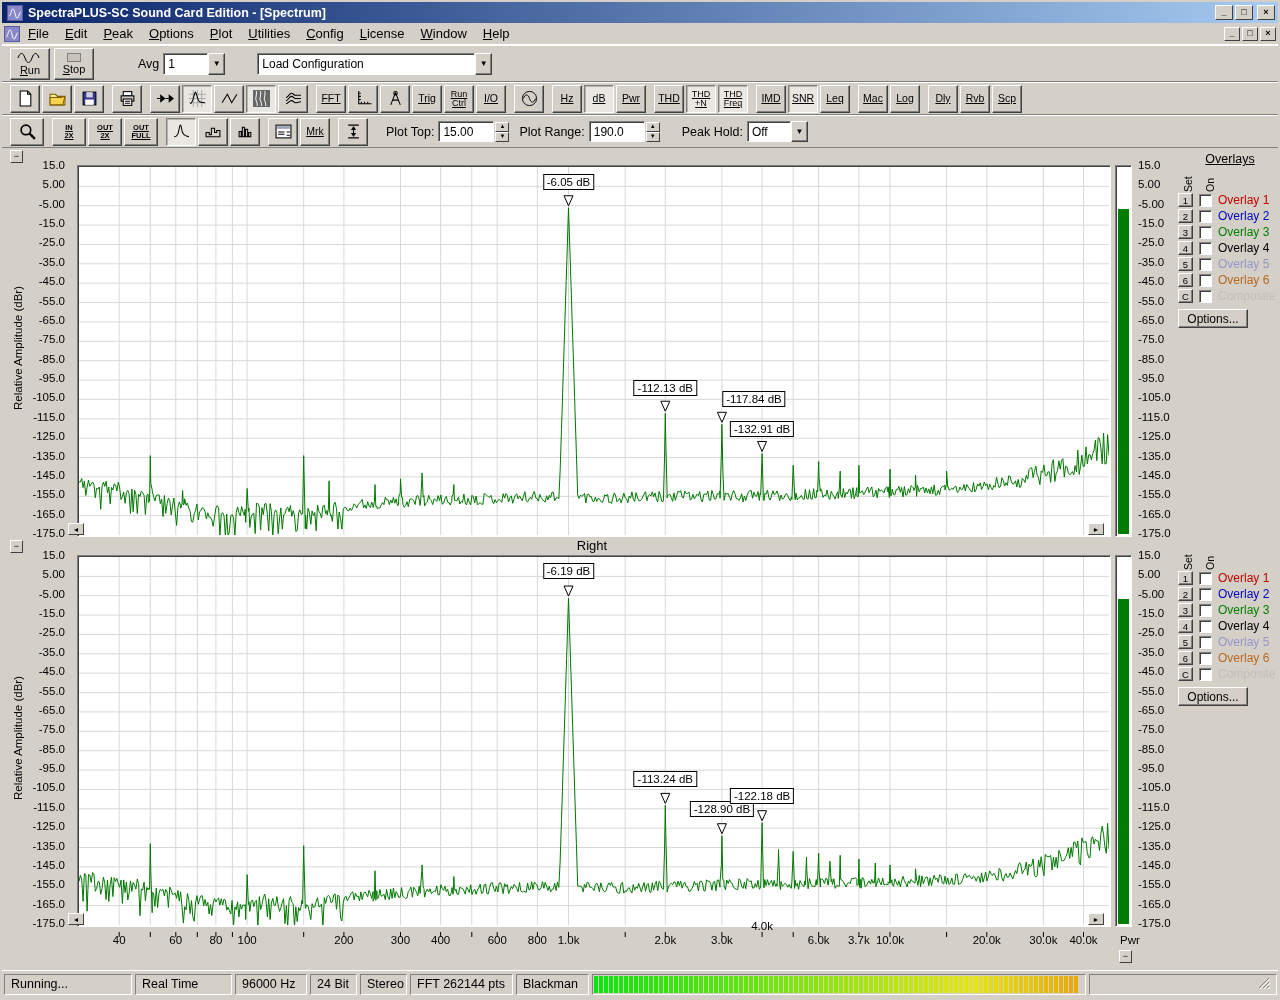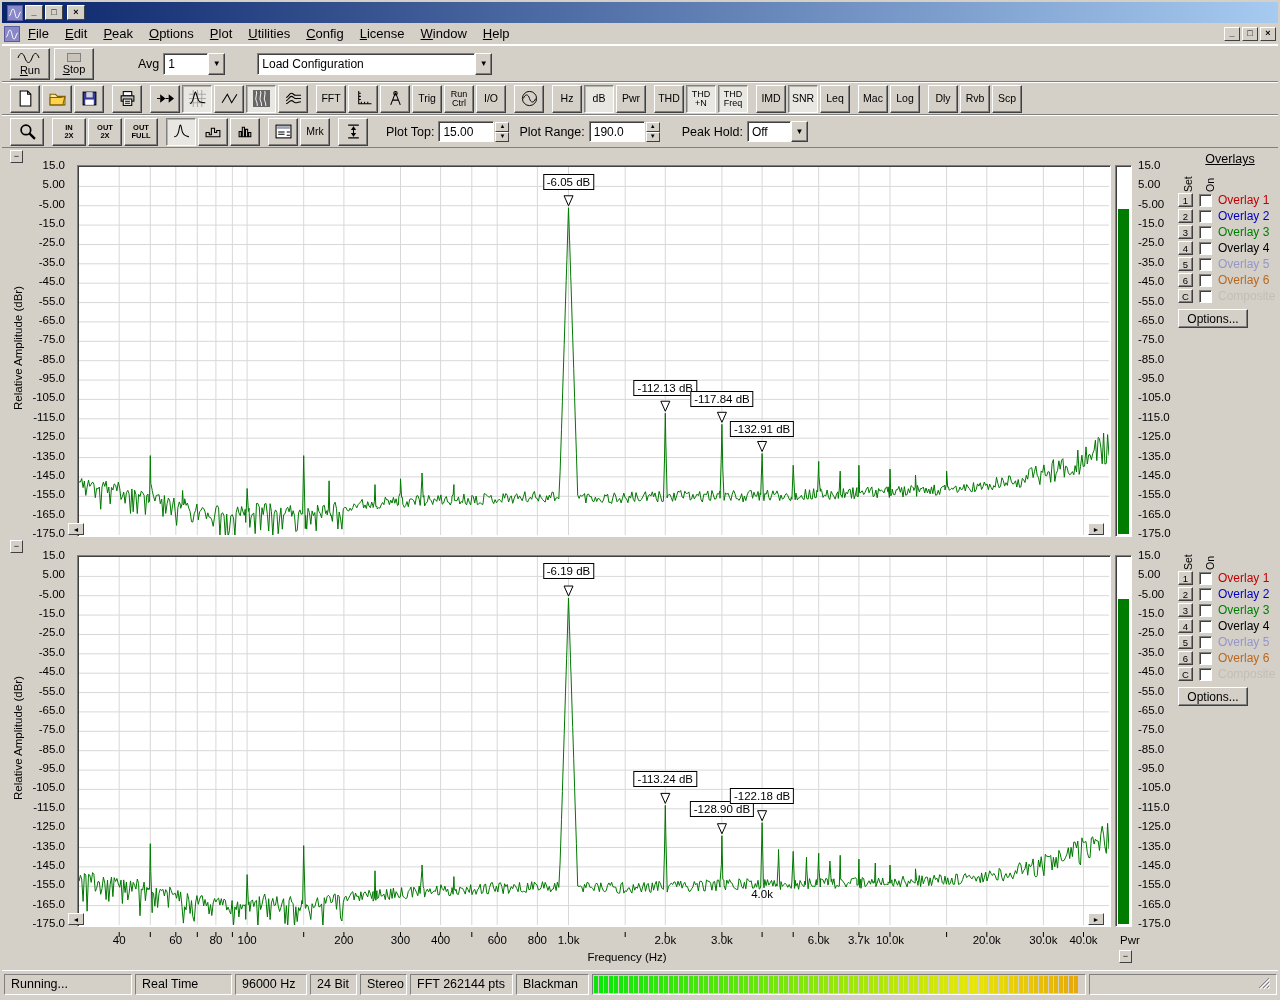--- a/index.html
+++ b/index.html
@@ -17,21 +17,21 @@
 .appicon{width:16px;height:16px;margin-left:2px;display:inline-block;}
 
 .tb{position:absolute;left:2px;right:2px;background:#d4d0c8;display:flex;align-items:center;border-top:1px solid #fff;border-bottom:1px solid #808080;}
 #tb1{top:45px;height:37px;}
 #tb2{top:82px;height:33px;}
 #tb3{top:115px;height:33px;}
 .tbgroup{display:flex;gap:2px;margin-right:8px;align-items:center;}
 .tbtn{background:#d4d0c8;border:1px solid;border-color:#fff #404040 #404040 #fff;box-shadow:inset -1px -1px 0 #808080;display:flex;flex-direction:column;align-items:center;justify-content:center;width:30px;height:28px;font-size:10.5px;color:#000;padding:0;cursor:default;}
 .tbtn.pressed{border-color:#808080 #fff #fff #808080;box-shadow:inset 1px 1px 0 #b8b4ac;background:#e9e7e1;}
 .tbtn .ticon svg{width:17px;height:17px;display:block;}
-.tlabel{line-height:11px;}
+.tlabel{line-height:11px;text-decoration:underline;}
 .tlabel.two{font-size:9px;line-height:9px;}
 .tlabel.small{font-size:7.5px;line-height:8px;font-weight:bold;}
 .bigbtn{width:40px;height:32px;background:#d4d0c8;border:1px solid;border-color:#fff #404040 #404040 #fff;box-shadow:inset -1px -1px 0 #808080;display:flex;flex-direction:column;align-items:center;justify-content:center;font-size:11px;margin-right:4px;}
 .bigbtn svg{width:26px;height:12px;}
 .stopicon{width:14px;height:9px;background:#c8c4bc;border:1px solid #808080;margin-bottom:1px;}
 .fieldlabel{font-size:12.5px;margin:0 4px 0 10px;}
 .combo{display:flex;align-items:center;}
 .combo .cval{background:#fff;border:1px solid;border-color:#808080 #fff #fff #808080;box-shadow:inset 1px 1px 0 #404040;height:22px;font-size:12px;padding:3px 4px;white-space:nowrap;overflow:hidden;}
 .combo .cbtn{width:17px;height:22px;background:#d4d0c8;border:1px solid;border-color:#fff #404040 #404040 #fff;box-shadow:inset -1px -1px 0 #808080;font-size:8px;display:flex;align-items:center;justify-content:center;}
 .spin{display:flex;align-items:center;}
@@ -80,20 +80,21 @@
 </head>
 <body>
 
 <div class="win">
   <div class="titlebar">
     <span class="appicon"><svg viewBox="0 0 16 16">
           <rect width="16" height="16" fill="#5a5aa0"></rect>
           <rect x="1" y="1" width="14" height="14" fill="#8888c8"></rect>
           <path d="M2 11c2 0 2-7 4-7s2 9 4 9 2-6 4-6" stroke="#fff" fill="none"></path>
         </svg></span>
+    <span class="title">SpectraPLUS-SC Sound Card Edition - [Spectrum]</span>
     <button class="winbtn">_</button>
     <button class="winbtn">□</button>
     <button class="winbtn" style="margin-left:4px">×</button>
   </div>
   <div class="menubar">
     <span class="appicon"><svg viewBox="0 0 16 16">
           <rect width="16" height="16" fill="#5a5aa0"></rect>
           <rect x="1" y="1" width="14" height="14" fill="#8888c8"></rect>
           <path d="M2 11c2 0 2-7 4-7s2 9 4 9 2-6 4-6" stroke="#fff" fill="none"></path>
         </svg></span>
@@ -594,31 +595,32 @@
             <line x1="0" y1="329.3" x2="1030" y2="329.3" stroke="#d8d8d8"></line>
             <line x1="0" y1="348.6" x2="1030" y2="348.6" stroke="#d8d8d8"></line>
             <path d="M0.0 314.9L1.4 315.0L2.7 311.5L4.1 320.6L5.4 314.0L6.8 328.4L8.1 320.2L9.5 313.2L10.8 319.3L12.2 317.2L13.6 315.0L14.9 317.1L16.3 330.7L17.6 321.4L19.0 321.9L20.3 320.0L21.7 342.2L23.0 319.9L24.4 315.1L25.8 319.4L27.1 314.2L28.5 325.9L29.8 320.0L31.2 336.9L32.5 320.4L33.9 323.0L35.2 316.9L36.6 318.1L37.9 323.9L39.3 315.1L40.7 321.0L42.0 332.5L43.4 329.7L44.7 325.1L46.1 336.3L47.4 325.6L48.8 323.4L50.1 326.9L51.5 346.5L52.9 322.0L54.2 344.7L55.6 323.2L56.9 327.4L58.3 346.6L59.6 327.4L61.0 329.5L62.3 324.1L63.7 325.7L65.1 328.4L66.4 347.5L67.8 328.2L69.1 327.2L69.4 335.6L70.5 334.3L71.3 288.6L71.8 316.4L73.2 322.9L73.2 323.6L74.5 329.3L75.9 334.0L77.3 328.3L78.6 328.2L80.0 327.6L81.3 336.7L82.7 332.1L84.0 349.5L85.4 328.5L86.7 346.4L88.1 336.6L89.4 331.1L90.8 333.9L92.2 347.9L93.5 338.8L94.9 331.0L96.2 344.7L97.6 358.4L98.9 340.5L100.3 334.9L101.6 338.4L101.7 341.3L103.0 337.0L103.6 323.5L104.4 338.0L105.5 336.4L105.7 331.8L107.1 338.3L108.4 336.0L109.8 341.1L111.1 344.6L112.5 354.7L113.8 355.1L115.2 346.7L116.6 343.4L117.9 337.1L119.3 352.9L120.6 344.6L122.0 343.3L123.3 340.6L124.7 341.4L126.0 344.6L127.4 351.8L128.8 345.8L130.1 350.0L131.5 350.5L132.8 352.9L134.2 359.3L135.5 350.2L136.9 340.9L138.2 338.6L139.6 340.8L140.9 369.2L142.3 346.8L143.7 345.8L145.0 348.9L146.4 369.9L147.7 347.1L149.1 369.9L150.4 363.8L151.8 349.1L153.1 347.6L154.5 350.8L155.9 368.4L157.2 345.6L158.6 339.9L159.9 345.9L161.3 348.7L162.6 339.5L164.0 344.9L165.3 348.3L166.2 342.3L166.7 355.4L168.1 323.3L168.1 321.5L169.4 344.4L170.0 341.1L170.8 360.4L172.1 350.0L173.5 347.0L174.8 346.1L176.2 366.6L177.5 336.4L178.9 336.6L180.3 340.0L181.6 363.1L183.0 340.7L184.3 347.6L185.7 337.0L187.0 336.5L188.4 347.6L189.7 364.0L191.1 336.7L192.4 344.4L193.8 368.7L195.2 346.6L196.5 342.9L197.9 345.6L199.2 366.7L200.6 351.1L201.9 340.9L203.3 362.2L204.6 347.8L206.0 346.8L207.4 341.7L208.7 340.3L210.1 344.8L211.4 338.5L212.8 349.4L214.1 343.7L215.5 348.4L216.8 364.5L218.2 363.5L219.6 345.9L220.9 342.9L222.3 347.5L222.8 346.6L223.6 346.8L224.7 288.6L225.0 303.9L226.3 361.6L226.6 348.5L227.7 362.1L229.0 341.3L230.4 345.4L231.8 357.3L233.1 343.9L234.5 348.6L235.8 345.5L237.2 363.8L238.5 338.0L239.9 344.3L241.2 346.4L242.6 350.9L243.9 339.1L245.3 338.3L246.7 346.6L248.0 343.6L248.2 347.9L249.4 341.9L250.1 313.8L250.7 345.1L252.1 349.0L252.1 348.2L253.4 354.4L254.8 337.7L256.1 335.2L257.5 341.7L258.9 362.0L260.2 345.0L261.6 351.9L262.9 362.2L264.3 341.8L265.6 340.6L267.0 340.5L268.3 343.4L269.7 344.0L271.1 341.2L272.4 343.4L273.8 340.6L275.1 336.8L276.5 338.4L277.8 340.8L279.2 337.5L280.5 336.2L281.9 334.5L283.2 332.4L284.6 340.9L286.0 337.9L287.3 341.5L288.7 334.7L290.0 339.0L291.4 340.7L292.7 335.0L294.1 339.3L294.1 340.5L295.4 334.6L296.0 317.6L296.8 339.4L297.9 339.3L298.2 341.9L299.5 340.8L300.9 341.1L302.2 337.9L303.6 335.5L304.9 337.7L306.3 330.1L307.6 332.9L309.0 332.8L310.4 337.7L311.7 333.1L313.1 336.0L314.4 330.4L315.8 336.2L317.1 331.8L318.5 338.6L319.5 337.8L319.8 329.7L321.2 326.1L321.5 311.8L322.6 330.4L323.4 330.3L323.9 337.4L325.3 340.4L326.6 338.6L328.0 334.6L329.3 339.7L330.7 332.3L332.0 331.9L333.4 332.2L334.8 333.9L336.1 337.5L337.5 329.1L338.8 328.6L340.2 332.2L341.1 338.4L341.5 335.9L342.9 311.5L343.0 306.0L344.2 330.2L344.9 328.6L345.6 338.9L346.9 336.3L348.3 334.9L349.7 328.4L351.0 332.4L352.4 333.9L353.7 337.5L355.1 331.8L356.4 332.6L357.8 334.4L359.1 328.6L360.5 333.6L361.9 327.9L363.2 337.2L364.6 336.1L365.9 331.8L367.3 329.5L368.6 335.0L370.0 335.5L371.3 338.0L372.7 334.6L373.0 328.9L374.1 328.1L374.9 317.6L375.4 333.4L376.8 333.4L376.9 333.8L378.1 333.6L379.5 329.9L380.8 337.0L382.2 334.5L383.5 335.5L384.9 327.1L386.3 336.2L387.6 337.9L389.0 331.3L390.3 335.3L391.7 337.9L393.0 328.3L394.4 329.8L395.7 336.0L397.1 329.0L398.4 337.6L399.8 336.8L401.2 335.5L402.5 337.1L403.9 337.4L405.2 326.6L406.6 327.3L407.9 328.3L409.3 329.8L410.6 330.3L412.0 328.3L413.4 334.1L414.7 336.6L416.1 332.6L417.4 335.7L418.8 333.8L420.1 332.2L421.5 333.6L422.8 335.3L424.2 326.7L425.6 331.2L426.9 326.5L428.3 328.3L429.6 335.0L431.0 330.6L432.3 328.8L433.7 336.3L435.0 331.9L436.4 328.2L437.8 326.8L439.1 331.9L440.5 328.9L441.8 331.1L443.2 333.7L444.5 329.5L445.9 324.7L447.2 333.6L448.6 335.1L449.9 332.1L451.3 330.2L452.7 332.3L454.0 327.0L455.4 324.4L456.7 330.8L458.1 331.4L459.4 334.2L460.8 327.5L462.1 330.4L463.5 332.5L464.9 334.0L466.2 335.1L467.6 328.8L468.9 333.0L470.3 328.2L471.6 330.9L473.0 325.2L474.3 325.3L475.7 333.8L477.1 331.0L478.4 330.5L479.8 332.0L481.1 304.8L482.5 262.4L483.4 234.4L483.8 219.9L485.2 177.4L485.3 174.0L486.5 135.0L487.2 113.6L487.6 101.2L487.9 92.5L489.2 50.1L489.5 40.8L490.6 73.9L491.5 101.2L491.7 109.6L492.0 116.4L493.3 158.9L493.7 170.1L494.7 201.3L495.6 230.5L496.0 243.8L497.4 286.3L498.7 328.1L500.1 331.4L501.4 328.2L502.8 329.2L504.2 328.4L505.5 326.5L506.9 336.0L508.2 327.5L509.6 327.1L510.9 329.8L512.3 329.5L513.6 334.1L515.0 334.5L516.4 330.1L517.7 334.5L519.1 331.3L520.4 331.8L521.8 334.2L523.1 335.5L524.5 332.9L525.8 327.7L527.2 329.1L528.6 327.1L529.9 335.4L531.3 335.0L532.6 336.5L534.0 330.2L535.3 325.9L536.7 329.0L538.0 334.8L539.4 333.2L540.7 331.4L542.1 335.8L543.5 331.2L544.8 326.1L546.2 330.9L547.5 331.7L548.9 335.7L550.2 329.0L551.6 331.1L552.9 324.9L554.3 332.4L555.7 334.5L557.0 325.6L558.4 330.1L559.7 333.6L561.1 333.9L562.4 332.6L563.8 329.8L565.1 327.2L566.5 324.7L567.9 333.7L569.2 329.2L570.6 327.4L571.9 329.1L573.3 324.8L574.6 329.8L576.0 325.9L577.3 331.7L578.7 335.0L580.1 324.4L581.4 328.3L582.8 334.3L584.1 334.5L584.4 333.9L585.5 291.9L586.3 246.2L586.8 274.1L588.2 330.9L588.2 328.9L589.5 328.0L590.9 327.4L592.3 330.6L593.6 334.3L595.0 325.9L596.3 333.4L597.7 328.7L599.0 324.2L600.4 325.1L601.7 323.5L603.1 329.9L604.4 331.1L605.8 324.2L607.2 326.5L608.5 326.4L609.9 324.9L611.2 333.0L612.6 332.0L613.9 327.3L615.3 331.9L616.6 329.7L618.0 327.2L619.4 328.7L620.7 324.5L622.1 332.7L623.4 335.0L624.8 327.3L626.1 327.2L627.5 327.6L628.8 324.0L630.2 332.9L631.6 333.4L632.9 323.5L634.3 327.6L635.6 332.1L637.0 331.7L638.3 326.7L639.7 327.1L641.0 324.0L641.0 331.3L642.4 285.9L642.9 257.3L643.8 302.2L644.9 328.3L645.1 333.4L646.5 326.0L647.8 327.2L649.2 326.3L650.5 330.4L651.9 333.4L653.2 327.1L654.6 323.5L655.9 326.4L657.3 331.7L658.7 331.7L660.0 333.4L661.4 330.9L662.7 326.7L664.1 335.0L665.4 329.0L666.8 333.6L668.1 328.2L669.5 324.8L670.9 323.7L672.2 323.5L673.6 331.3L674.9 325.2L676.3 328.9L677.6 329.3L679.0 324.5L680.3 333.4L681.2 326.0L681.7 327.7L683.1 288.2L683.1 286.5L684.4 332.5L685.0 333.7L685.8 326.5L687.1 327.3L688.5 323.0L689.8 330.5L691.2 333.1L692.5 328.9L693.9 323.8L695.2 327.7L696.6 326.9L698.0 323.9L699.3 327.7L700.7 333.6L702.0 328.0L703.4 332.1L704.7 331.5L706.1 328.1L707.4 326.5L708.8 328.7L710.2 332.0L711.5 333.8L712.3 330.2L712.9 332.3L714.2 299.0L714.2 298.3L715.6 326.9L716.2 332.8L716.9 326.1L718.3 332.9L719.6 330.9L721.0 330.6L722.4 328.3L723.7 331.6L725.1 332.6L726.4 322.4L727.8 331.5L729.1 332.1L730.5 322.8L731.8 331.7L733.2 332.1L734.6 321.7L735.9 330.8L737.3 330.5L737.8 323.4L738.6 325.0L739.7 294.4L740.0 309.7L741.3 324.3L741.6 321.7L742.7 323.7L744.0 330.4L745.4 328.2L746.8 328.9L748.1 323.0L749.5 330.4L750.8 332.5L752.2 324.4L753.5 327.1L754.9 329.6L756.2 332.1L757.6 326.9L758.9 324.8L759.3 331.4L760.3 322.1L761.2 304.1L761.7 328.2L763.0 328.8L763.1 330.5L764.4 321.6L765.7 330.6L767.1 325.3L768.4 326.9L769.8 322.7L771.1 322.2L772.5 331.3L773.9 320.6L775.2 331.8L776.6 327.0L777.9 320.6L777.9 329.1L779.3 329.6L779.9 298.3L780.6 325.8L781.8 325.6L782.0 325.0L783.3 323.8L784.7 327.6L786.1 325.3L787.4 322.1L788.8 320.0L790.1 325.8L791.5 322.1L792.8 319.9L794.2 329.7L795.5 328.7L796.9 323.0L798.2 330.8L799.6 321.5L801.0 324.1L802.3 323.1L803.7 324.1L805.0 325.9L806.4 321.1L807.7 320.0L809.1 325.2L809.1 319.8L810.4 330.5L811.0 302.1L811.8 328.9L812.9 326.2L813.2 322.2L814.5 327.5L815.9 327.8L817.2 322.7L818.6 322.7L819.9 319.4L821.3 325.3L822.6 320.5L824.0 330.0L825.4 319.6L826.7 328.2L828.1 327.5L829.4 321.7L830.8 325.8L832.1 318.6L833.5 319.9L834.5 320.9L834.8 323.5L836.2 320.2L836.5 308.0L837.6 329.4L838.4 318.4L838.9 320.1L840.3 324.9L841.6 321.5L843.0 321.5L844.3 320.0L845.7 326.0L847.0 321.0L848.4 325.8L849.8 322.1L851.1 326.9L852.5 319.9L853.8 326.7L855.2 317.9L856.5 328.2L857.9 327.9L859.2 323.3L860.6 327.5L861.9 321.2L863.3 319.7L864.7 319.4L865.7 318.0L866.0 323.0L867.4 317.4L867.6 304.1L868.7 320.2L869.5 320.1L870.1 323.2L871.4 322.5L872.8 321.2L874.1 322.4L875.5 320.0L876.9 319.0L878.2 325.4L879.6 324.3L880.9 320.0L882.3 322.6L883.6 322.2L885.0 317.5L886.3 323.9L887.7 317.5L889.1 320.0L890.4 321.6L891.8 324.3L893.1 324.9L894.5 315.5L895.8 324.8L897.2 322.6L898.5 316.9L899.9 319.1L901.3 315.8L902.6 322.5L904.0 319.6L905.3 315.0L906.7 318.5L908.0 316.9L909.4 322.7L910.7 317.1L912.1 320.5L913.4 322.9L914.8 318.6L916.2 320.2L917.5 310.3L918.9 316.7L920.2 320.8L921.6 319.0L922.9 310.8L924.3 313.4L925.6 319.1L927.0 315.7L928.4 318.4L929.7 308.9L931.1 309.2L932.4 314.8L933.8 317.1L935.1 316.5L936.5 313.8L937.8 320.0L939.2 312.5L940.6 320.4L941.9 319.8L943.3 311.3L944.6 312.8L946.0 315.5L947.3 308.3L948.7 312.2L950.0 302.6L951.4 301.1L952.8 300.8L954.1 310.6L955.5 304.5L956.8 299.0L958.2 308.2L959.5 310.7L960.9 317.6L962.2 303.9L963.6 305.4L964.9 297.9L966.3 308.5L967.7 308.8L969.0 304.7L970.4 305.1L971.7 315.3L973.1 296.4L974.4 292.6L975.8 314.5L977.1 306.7L978.5 303.6L979.9 293.8L981.2 302.2L982.6 293.2L983.9 291.7L985.3 310.2L986.6 299.1L988.0 300.1L989.3 305.8L990.7 307.8L992.1 306.7L993.4 304.6L994.8 307.8L996.1 298.6L997.5 305.0L998.8 283.1L1000.2 307.4L1001.5 299.7L1002.9 288.2L1004.2 299.6L1005.6 299.1L1007.0 279.9L1008.3 297.0L1009.7 287.9L1011.0 287.6L1012.4 292.7L1013.7 286.6L1015.1 283.2L1016.4 273.2L1017.8 293.6L1019.2 270.4L1020.5 271.7L1021.9 280.9L1023.2 296.8L1024.6 266.1L1025.9 297.1L1027.3 296.4L1028.6 267.6L1030.0 288.5" fill="none" stroke="#007800" stroke-width="1"></path>
             <polygon points="489.5463079190154,38.770526315789475 485.0463079190154,28.770526315789475 494.0463079190154,28.770526315789475" fill="#fff" stroke="#000"></polygon>
             <polygon points="586.3157476442058,244.23073684210527 581.8157476442058,234.23073684210527 590.8157476442058,234.23073684210527" fill="#fff" stroke="#000"></polygon>
             <polygon points="642.9222410992384,255.2901052631579 638.4222410992384,245.2901052631579 647.4222410992384,245.2901052631579" fill="#fff" stroke="#000"></polygon>
             <polygon points="683.0851873693962,284.4783157894737 678.5851873693962,274.4783157894737 687.5851873693962,274.4783157894737" fill="#fff" stroke="#000"></polygon>
           </svg>
           <div class="peaklabel" style="left:490.5463079190154px;top:8px">-6.05 dB</div>
           <div class="peaklabel" style="left:587.3157476442058px;top:214px">-112.13 dB</div>
-          <div class="peaklabel" style="left:644px;top:225px">-117.84 dB</div>
+          <div class="peaklabel" style="left:676px;top:225px">-117.84 dB</div>
           <div class="peaklabel" style="left:684.0851873693962px;top:255px">-132.91 dB</div>
         </div>
         <button class="scrollarrow" style="left:66px;top:375px">◄</button>
         <button class="scrollarrow" style="left:1086px;top:375px">►</button>
         <div class="meter" style="left:1113px;top:17px;height:372px">
           <div class="meterfill" style="top:43px"></div>
         </div>
       </div>
       <div class="plotblock" style="top:390px;height:390px">
         <div class="collapsebox" style="left:8px;top:2px">−</div>
+        <div class="plottitle" style="top:0px">Right</div>
         <div class="rot" style="left:-168px;top:194px;width:368px">Relative Amplitude (dBr)</div>
         <div class="ylab left" style="left:0;top:11px;width:66px;padding-right:3px">15.0</div>
         <div class="ylab" style="left:1136px;top:11px;width:58px">15.0</div>
         <div class="ylab left" style="left:0;top:30.368421052631575px;width:66px;padding-right:3px">5.00</div>
         <div class="ylab" style="left:1136px;top:30.368421052631575px;width:58px">5.00</div>
         <div class="ylab left" style="left:0;top:49.73684210526316px;width:66px;padding-right:3px">-5.00</div>
         <div class="ylab" style="left:1136px;top:49.73684210526316px;width:58px">-5.00</div>
         <div class="ylab left" style="left:0;top:69.10526315789474px;width:66px;padding-right:3px">-15.0</div>
         <div class="ylab" style="left:1136px;top:69.10526315789474px;width:58px">-15.0</div>
         <div class="ylab left" style="left:0;top:88.47368421052632px;width:66px;padding-right:3px">-25.0</div>
@@ -751,28 +753,27 @@
       <div class="xticklab" style="left:213.93238599534823px;top:786px">80</div>
       <div class="xticklab" style="left:245.0851873693962px;top:786px">100</div>
       <div class="xticklab" style="left:341.85462709458665px;top:786px">200</div>
       <div class="xticklab" style="left:398.46112054961924px;top:786px">300</div>
       <div class="xticklab" style="left:438.62406681977706px;top:786px">400</div>
       <div class="xticklab" style="left:495.2305602748095px;top:786px">600</div>
       <div class="xticklab" style="left:535.3935065449675px;top:786px">800</div>
       <div class="xticklab" style="left:566.5463079190154px;top:786px">1.0k</div>
       <div class="xticklab" style="left:663.3157476442058px;top:786px">2.0k</div>
       <div class="xticklab" style="left:719.9222410992384px;top:786px">3.0k</div>
-      <div class="xticklab" style="left:760.0851873693962px;top:740px">4.0k</div>
+      <div class="xticklab" style="left:760.0851873693962px;top:772px">4.0k</div>
       <div class="xticklab" style="left:816.6916808244288px;top:786px">6.0k</div>
       <div class="xticklab" style="left:856.8546270945866px;top:786px">3.7k</div>
       <div class="xticklab" style="left:888.0074284686345px;top:786px">10.0k</div>
       <div class="xticklab" style="left:984.776868193825px;top:786px">20.0k</div>
       <div class="xticklab" style="left:1041.3833616488575px;top:786px">30.0k</div>
       <div class="xticklab" style="left:1081.5463079190154px;top:786px">40.0k</div>
-      <div class="xaxistitle" style="left:75px;top:803px;width:1100px;text-align:center;position:absolute">Frequency (Hz)</div>
       <div class="xaxistitle" style="left:1108px;top:786px;width:40px;text-align:center;position:absolute">Pwr</div>
       <div class="collapsebox" style="left:1117px;top:802px">−</div>
     </div>
 
   <div id="statusbar">
       <div class="sbpanel" style="width:128px">Running...</div>
       <div class="sbpanel" style="width:97px">Real Time</div>
       <div class="sbpanel" style="width:72px">96000 Hz</div>
       <div class="sbpanel" style="width:47px">24 Bit</div>
       <div class="sbpanel" style="width:47px">Stereo</div>

